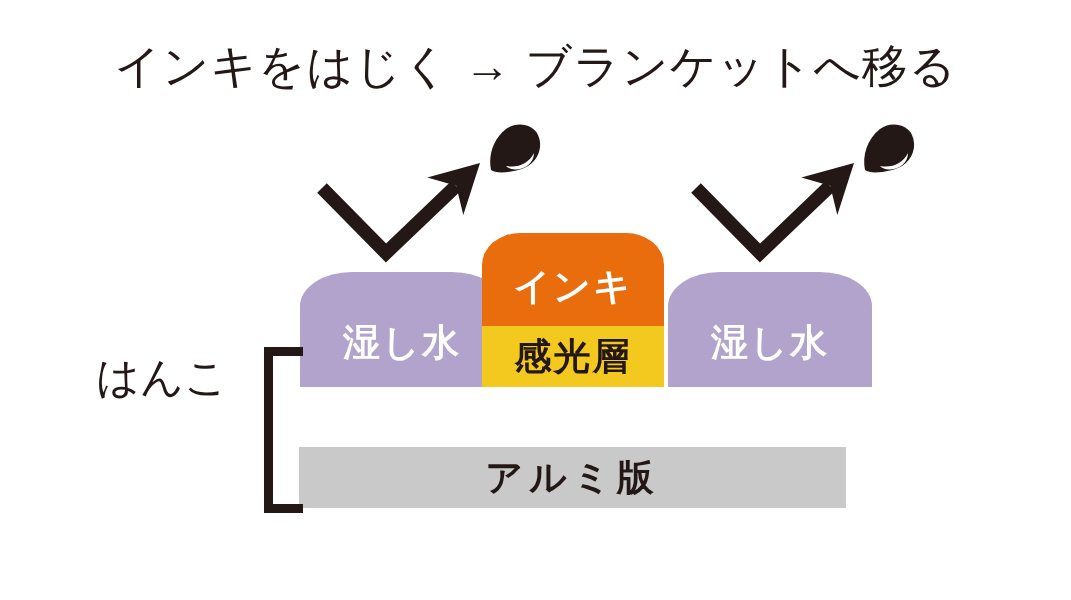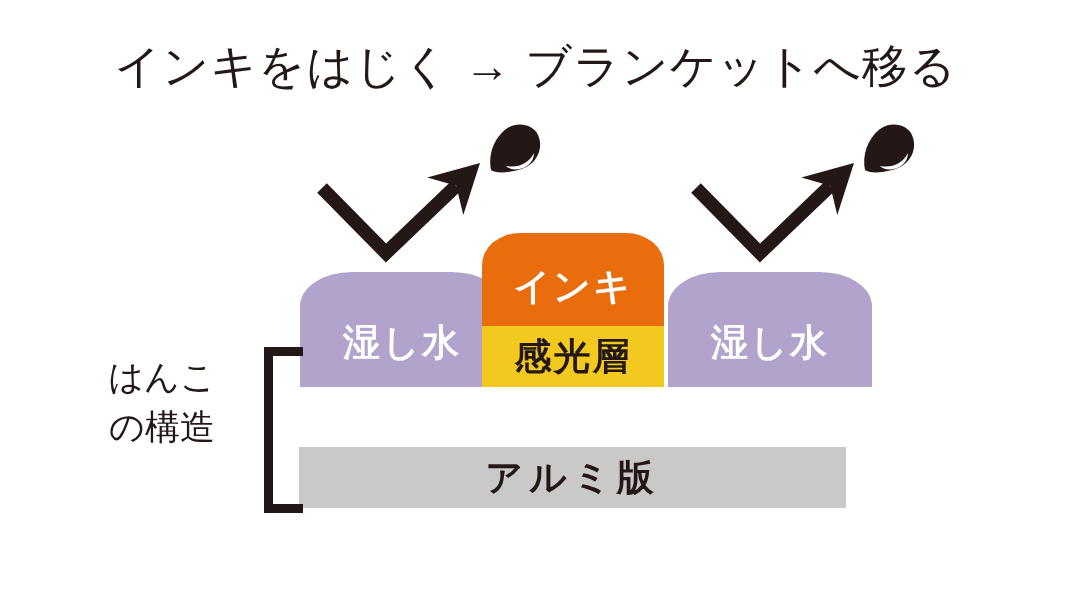--- a/index.html
+++ b/index.html
@@ -59,21 +59,21 @@
   .alumi-layer .label-dark { letter-spacing:6px;text-align:right; }
 
   
   .structure-bracket {
     left:264px; top:347px; width:30px; height:148px;
     border:9px solid var(--color-line,#231815);
     border-right:none;
   }
   .structure-label {
     left:82px; top:352px; width:160px;
-    font-size:35px; line-height:50px; text-align:center;
+    font-size:43px; line-height:50px; text-align:center;
     color:var(--color-line,#231815);
     font-weight:500;
   }
   .structure-label span { display:block; }
 
   .arrow-svg { width:240px; height:160px; top:112px; }
   .arrow-left  { left:308px; }
   .arrow-right { left:682px; }
 </style>
 </head>
@@ -122,16 +122,15 @@
   </div>
 
 
   <div class="abs block alumi-layer">
     <span class="label-dark">アルミ版</span>
   </div>
 
   <div class="abs structure-bracket"></div>
   <div class="abs structure-label">
     <span>はんこ</span>
-    <span>の構造</span>
   </div>
 
 </div>
 
 </body></html>

